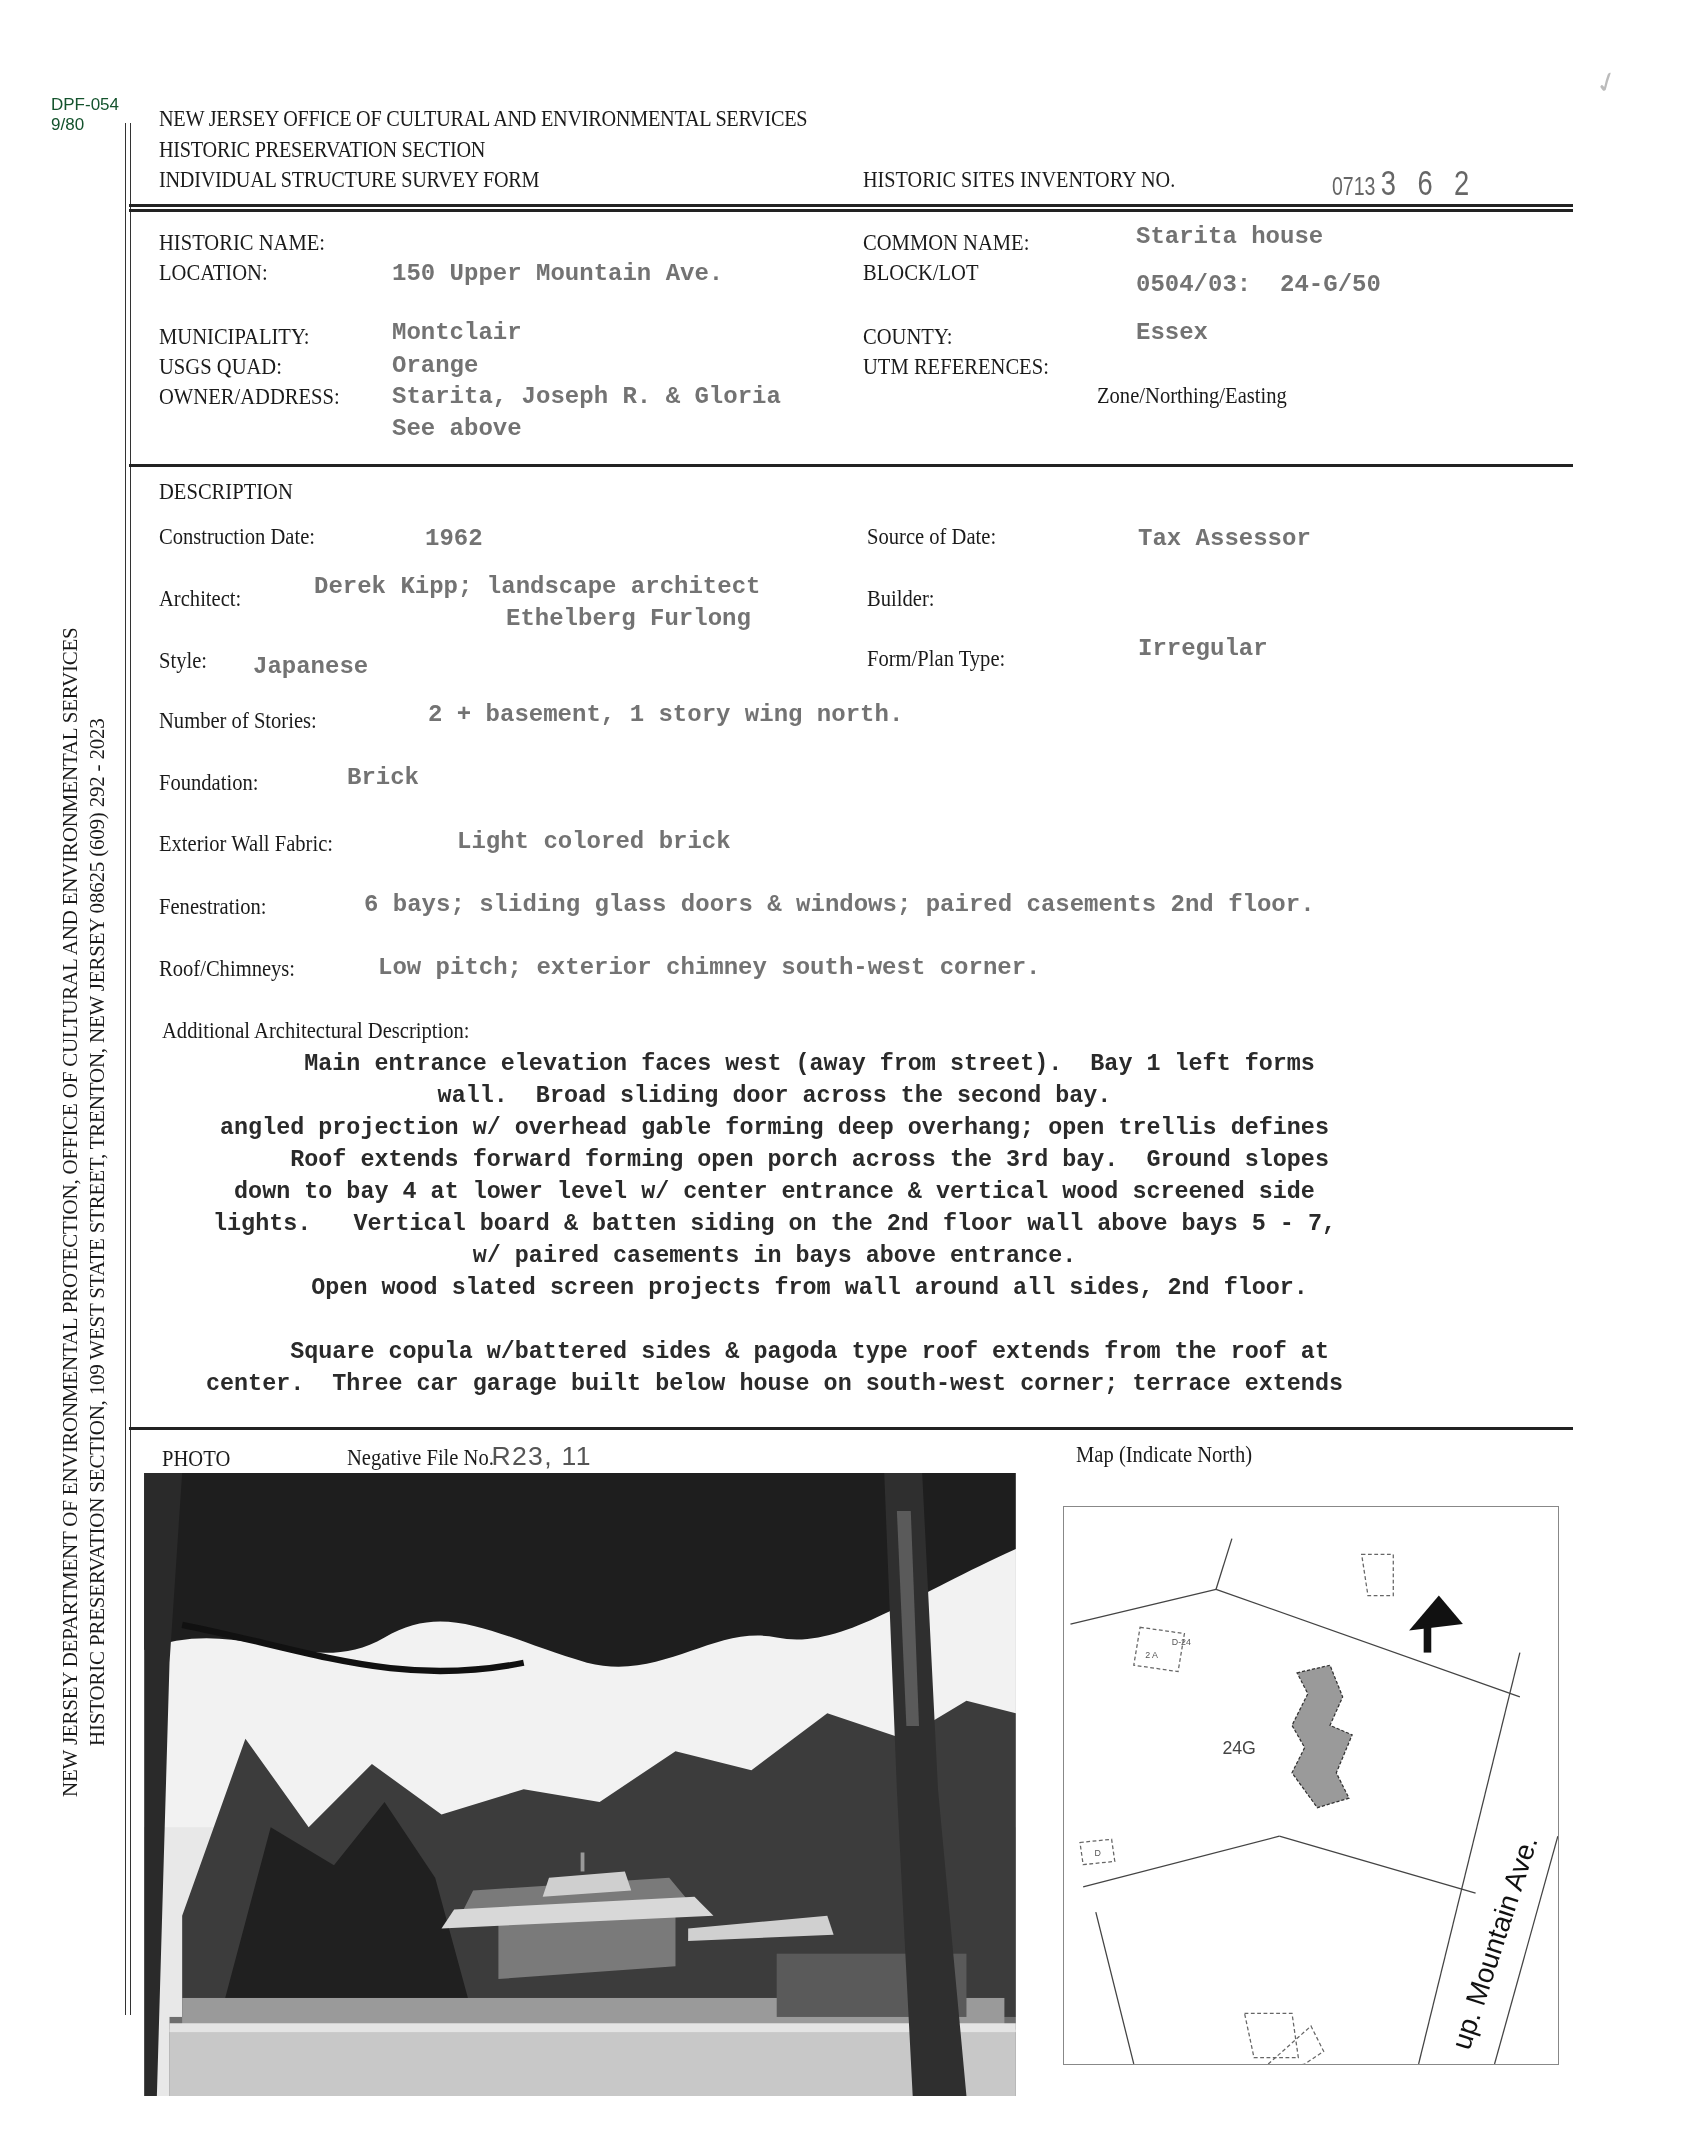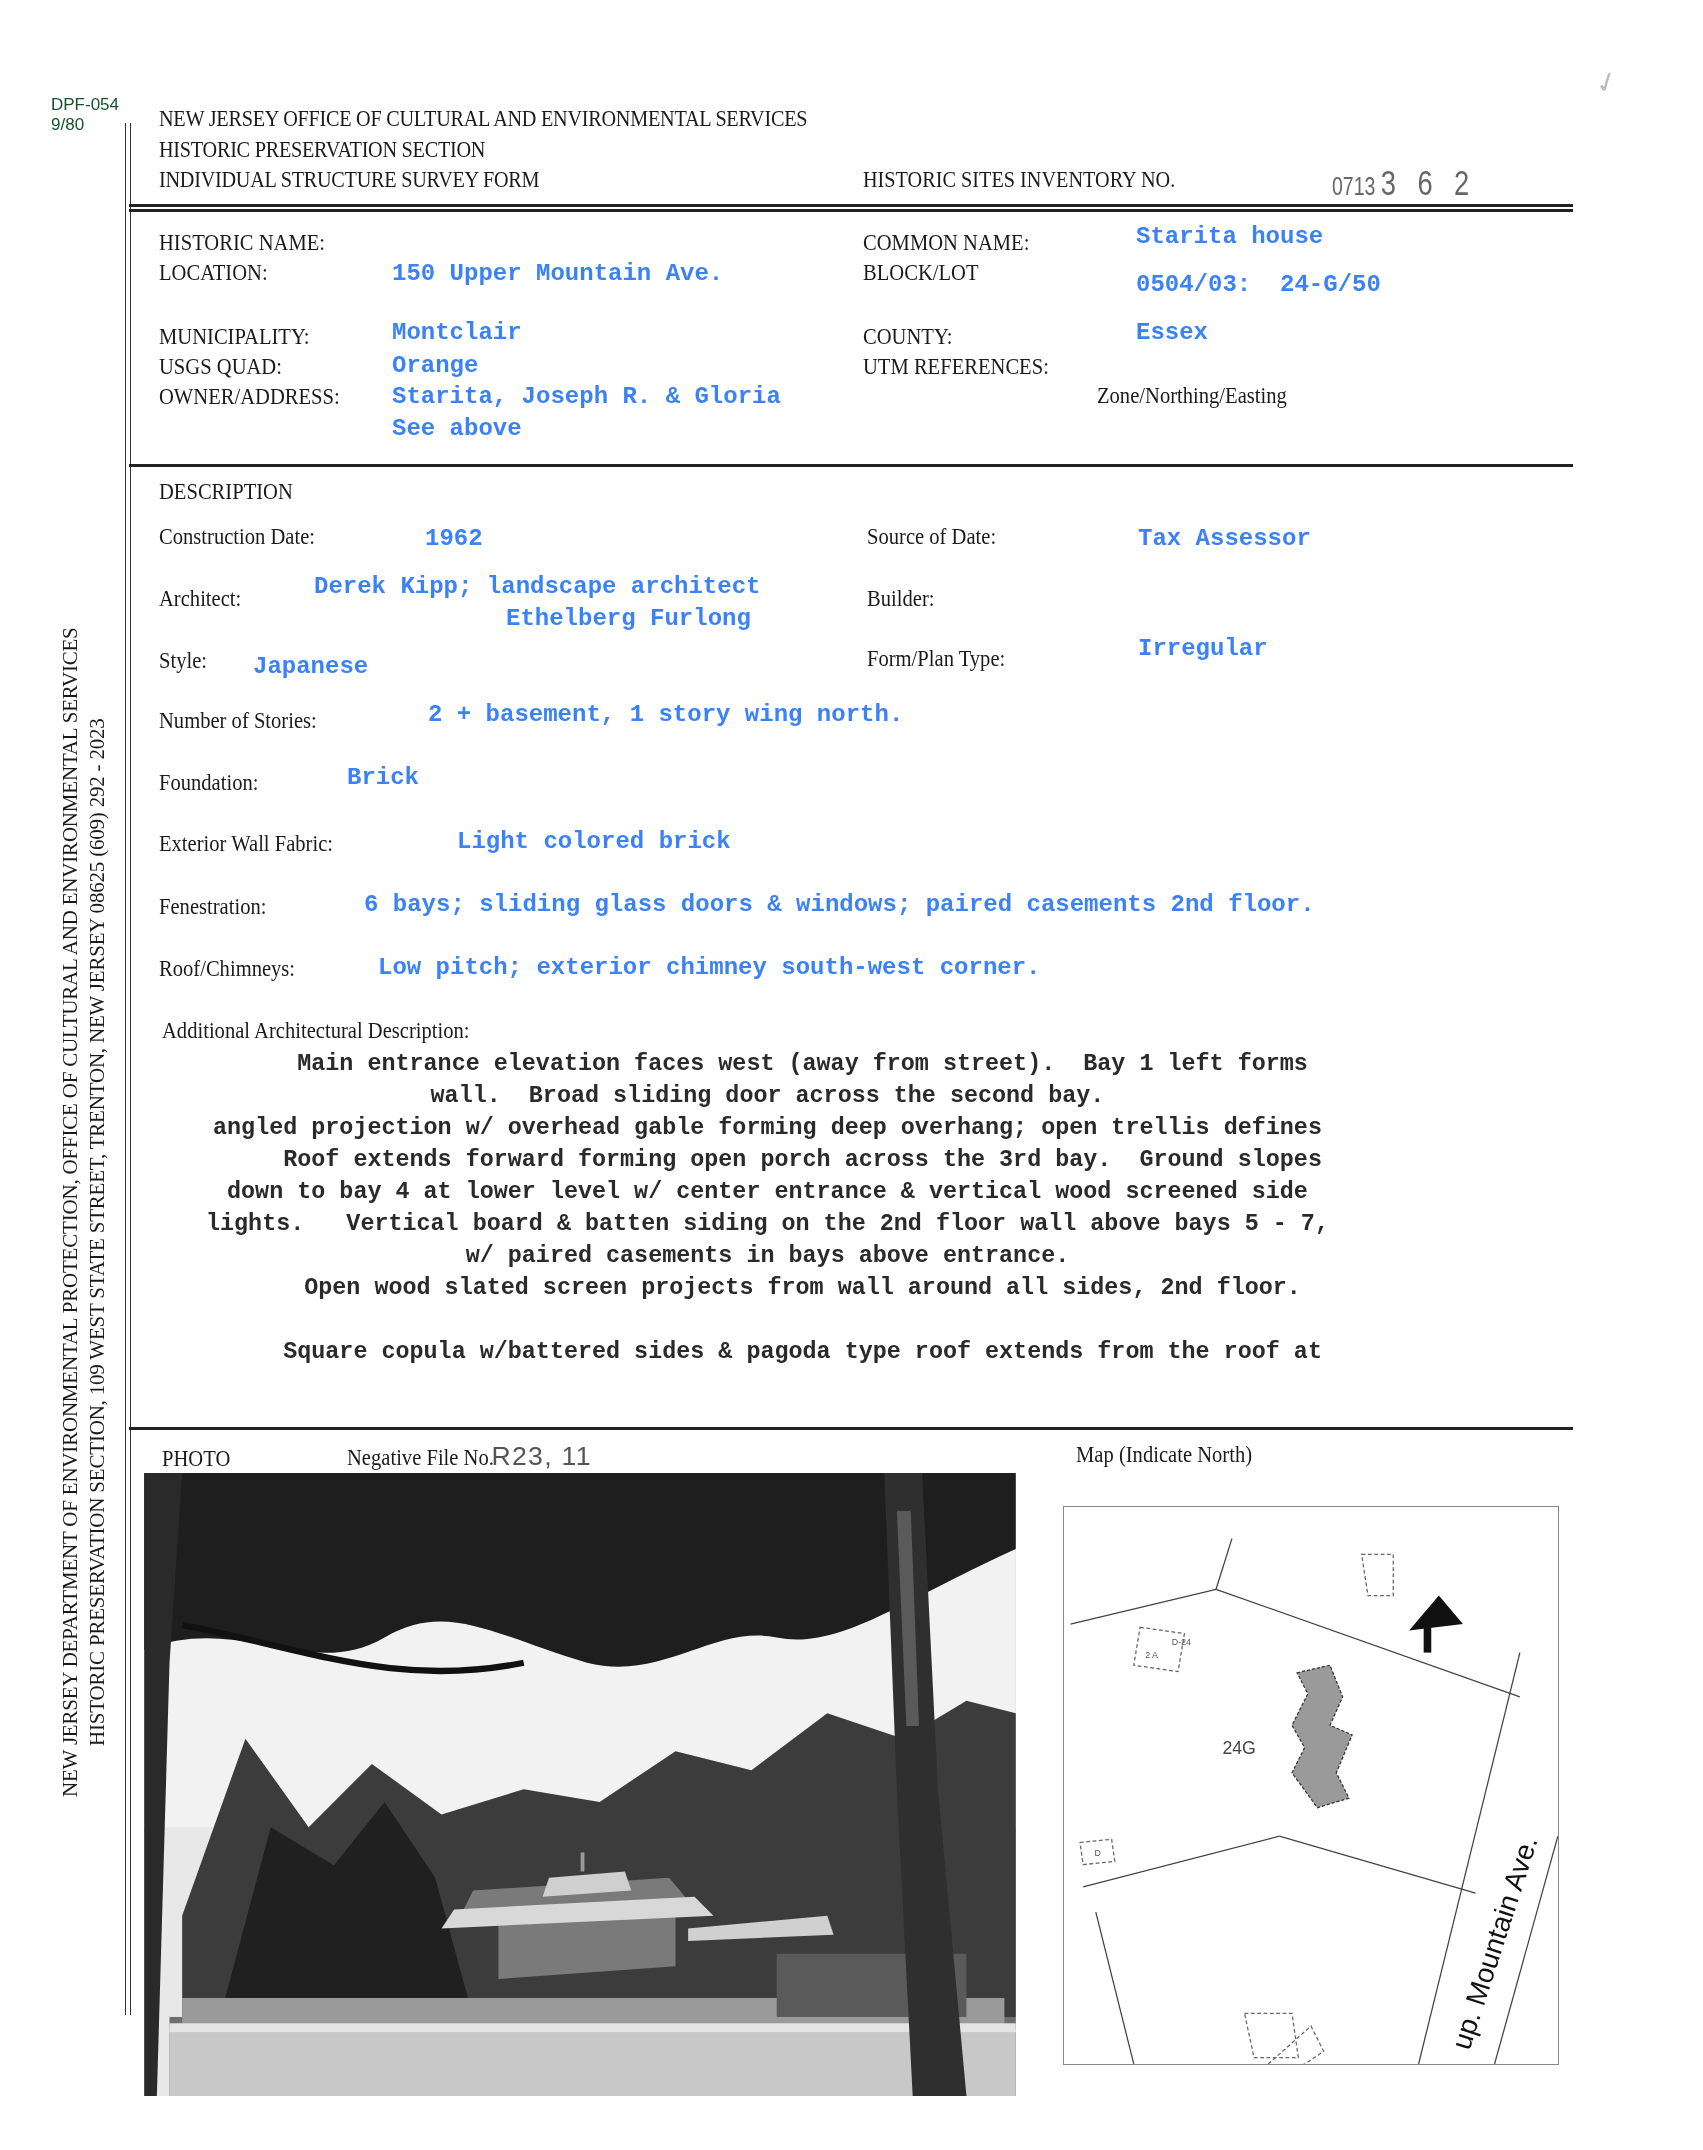--- a/index.html
+++ b/index.html
@@ -18,21 +18,21 @@
   .vbar { position: absolute; left: 125px; top: 123px; width: 3.8px; height: 1892px; border-left: 1.9px solid #333; border-right: 1.9px solid #333; }
   .rule { position: absolute; left: 129px; width: 1444px; background: #222; }
   .rule.double { height: 2.5px; box-shadow: 0 5px 0 #222; }
   .rule.single { height: 2.5px; }
 
   .side-text { position: absolute; font-family: "Liberation Serif", serif; font-size: 21px; transform-origin: left top; transform: rotate(-90deg); white-space: nowrap; letter-spacing: -0.2px; }
   .side1 { left: 58px; top: 1797px; }
   .side2 { left: 85px; top: 1746px; }
 
   .lbl { font-family: "Liberation Serif", "DejaVu Serif", serif; font-size: 23.4px; transform: scaleX(0.88); transform-origin: left; }
-  .val { font-family: "Liberation Mono", "DejaVu Sans Mono", monospace; font-weight: bold; font-size: 24px; color: #3b82f6; }
+  .val { font-family: "Liberation Mono", "DejaVu Sans Mono", monospace; font-weight: bold; font-size: 24px; color: #737373; }
   .para { font-family: Liberation Mono, monospace; font-weight: bold; font-size: 23.4px; color: #2a2a2a; line-height: 32px; white-space: pre; text-align: center; }
 
   .photo { position: absolute; left: 144px; top: 1473px; width: 872px; height: 623px; background: #555; overflow: hidden; }
   .map { position: absolute; left: 1063px; top: 1506px; width: 494px; height: 557px; border: 1.3px solid #888; background: #fff; }
 </style>
 </head>
 <body>
 
 <div class="abs sans formcode">
   <div>DPF-054</div>
@@ -122,20 +122,21 @@
     <div class="para">     Main entrance elevation faces west (away from street).  Bay 1 left forms</div>
     <div class="para">wall.  Broad sliding door across the second bay.</div>
     <div class="para">angled projection w/ overhead gable forming deep overhang; open trellis defines</div>
     <div class="para">     Roof extends forward forming open porch across the 3rd bay.  Ground slopes</div>
     <div class="para">down to bay 4 at lower level w/ center entrance &amp; vertical wood screened side</div>
     <div class="para">lights.   Vertical board &amp; batten siding on the 2nd floor wall above bays 5 - 7,</div>
     <div class="para">w/ paired casements in bays above entrance.</div>
     <div class="para">     Open wood slated screen projects from wall around all sides, 2nd floor.</div>
     <div class="para" style="height:32px"></div>
     <div class="para">     Square copula w/battered sides &amp; pagoda type roof extends from the roof at</div>
+    <div class="para">center.  Three car garage built below house on south-west corner; terrace extends</div>
   </div>
 </div>
 
 <div class="abs lbl" style="left:162px;top:1445px">PHOTO</div>
 <div class="abs" style="left:347px;top:1441px">
   <span class="lbl" style="display:inline-block">Negative File No.</span>
   <span class="sans" style="font-size:26.6px;color:#555;margin-left:-25px;letter-spacing:1.3px">R23, 11</span>
 </div>
 
 <div class="photo">

